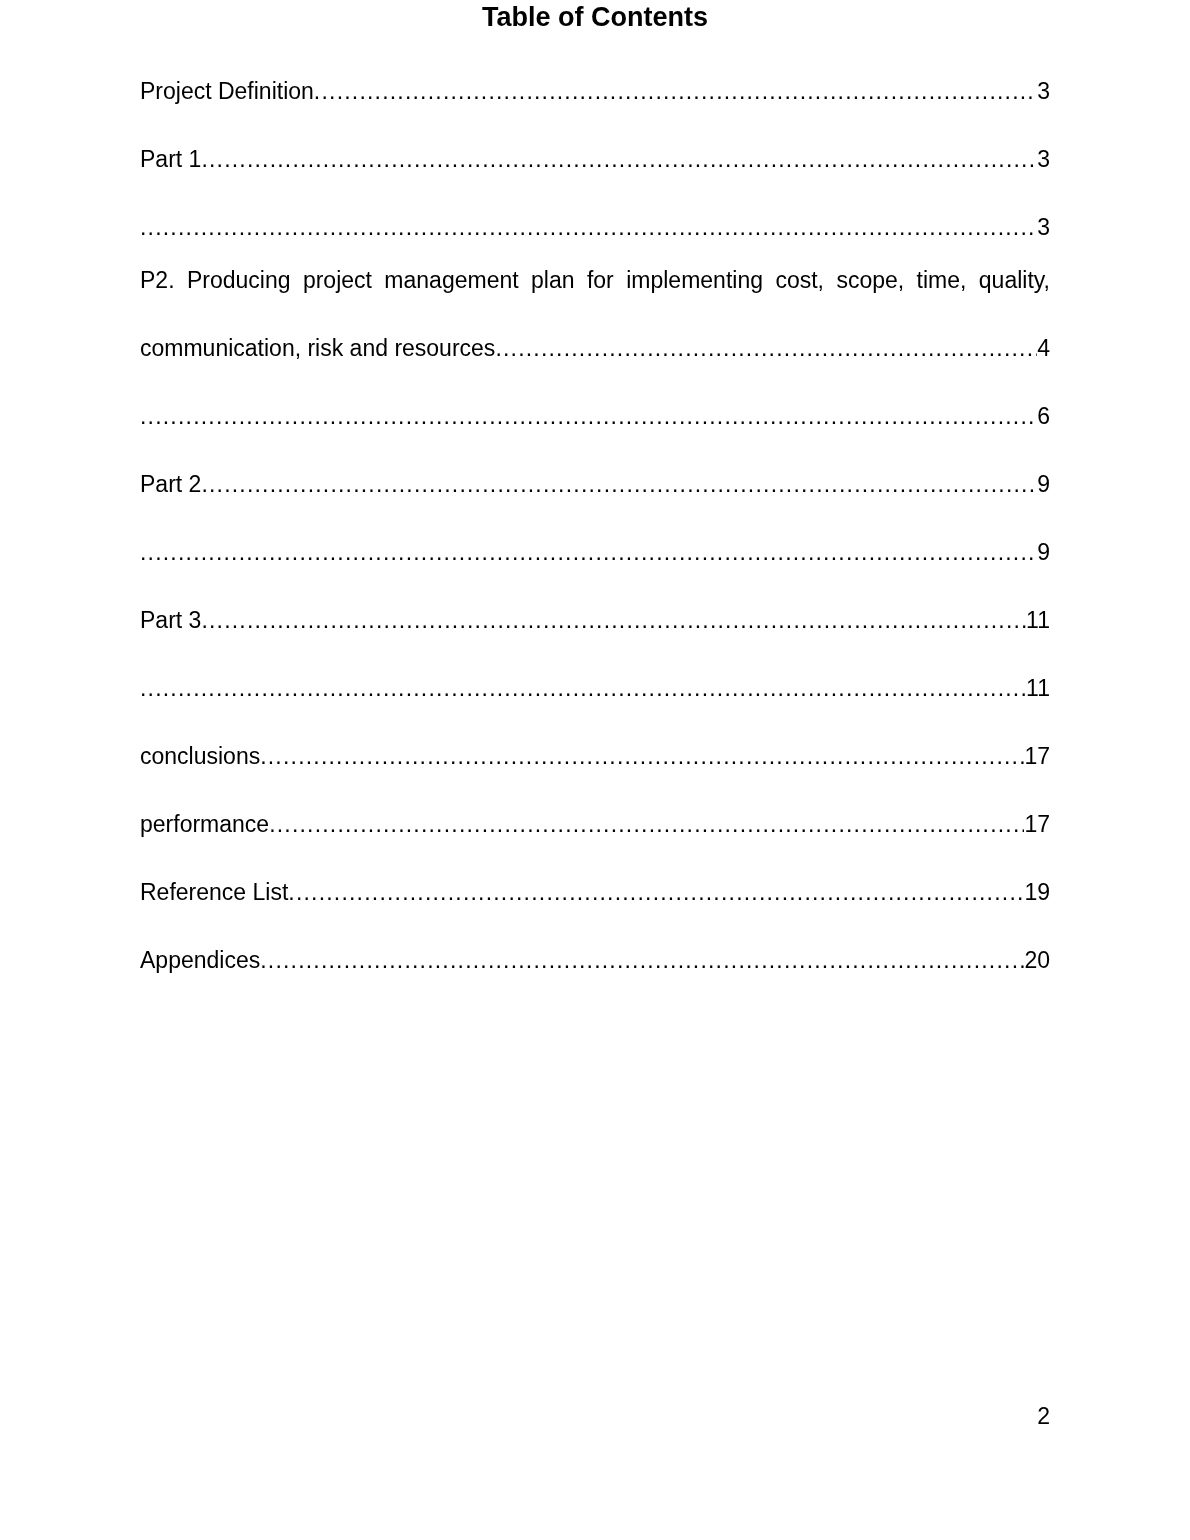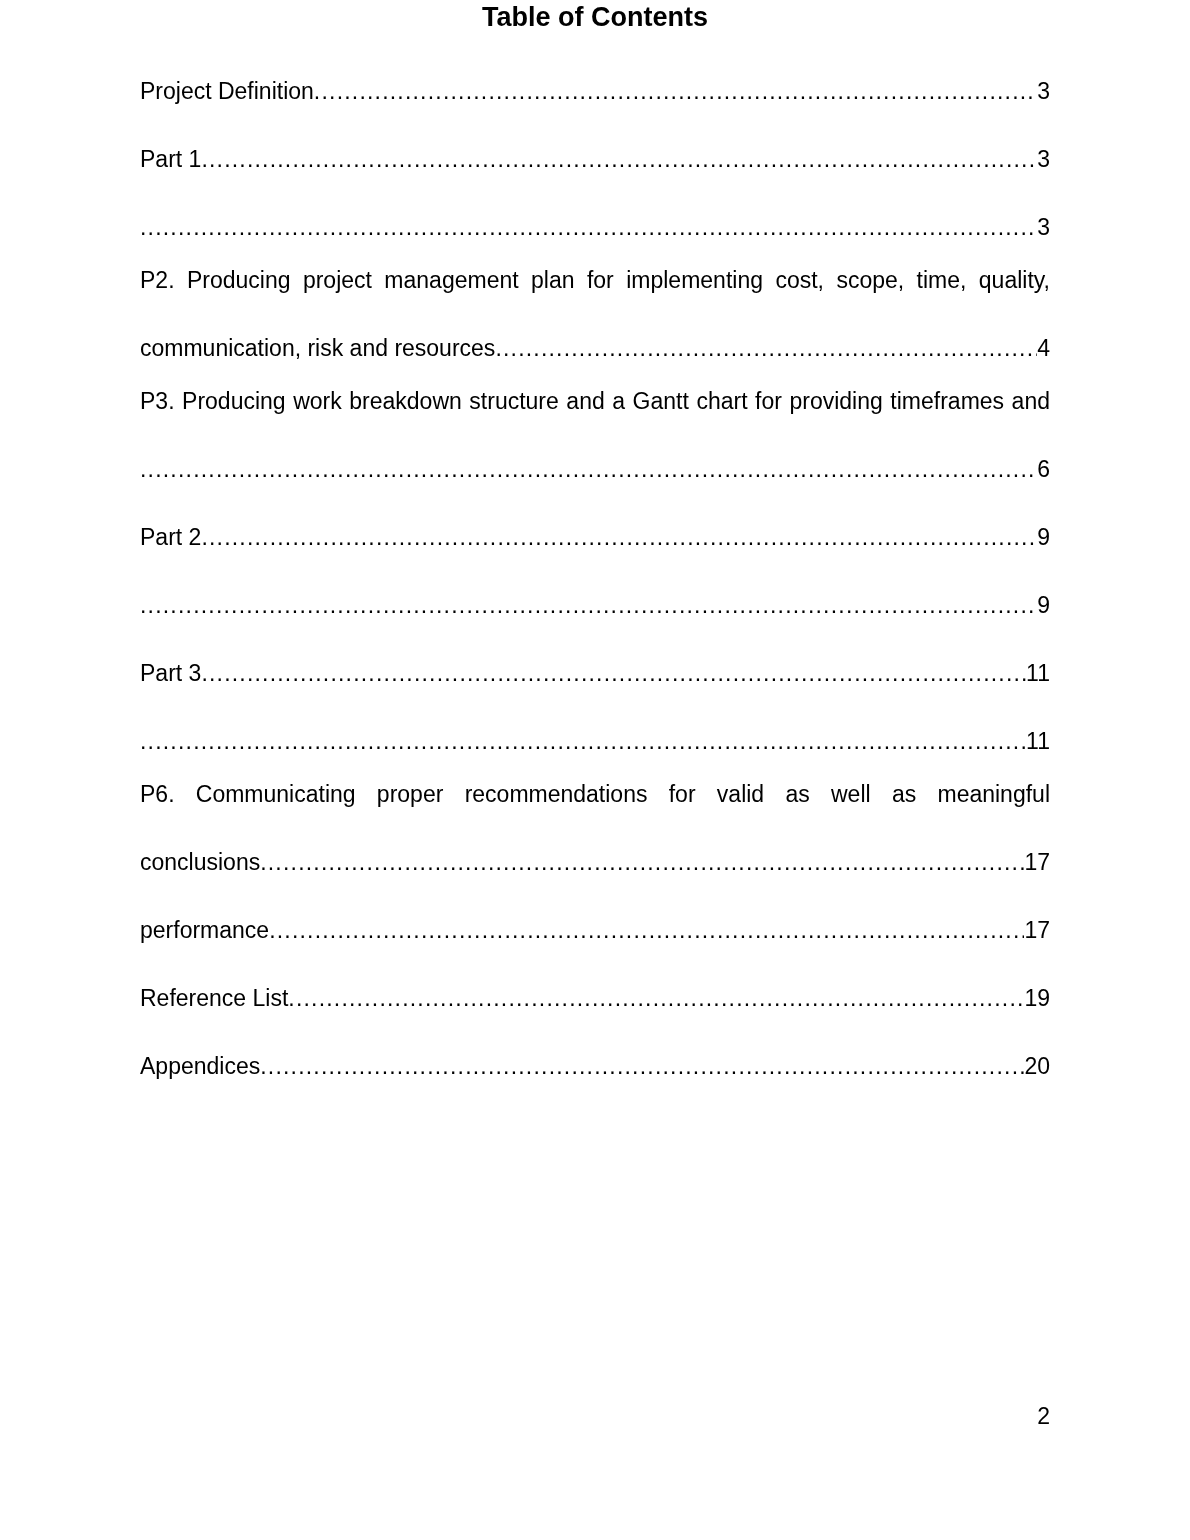--- a/index.html
+++ b/index.html
@@ -97,21 +97,20 @@
         </div>
         <div class="toc-entry">
           <div class="toc-line toc-line-justify">P2. Producing project management plan for implementing cost, scope, time, quality,</div>
           <div class="toc-line toc-line-last">
             <span class="toc-text">communication, risk and resources</span>
             <span class="toc-dots">................................................................................................................................................................................................................................................................................................................................................................................................................</span>
             <span class="toc-page">4</span>
           </div>
         </div>
         <div class="toc-entry">
-          <div class="toc-line toc-line-justify">P3. Producing work breakdown structure and a Gantt chart for providing timeframes and</div>
           <div class="toc-line toc-line-last">
             <span class="toc-dots">................................................................................................................................................................................................................................................................................................................................................................................................................</span>
             <span class="toc-page">6</span>
           </div>
         </div>
         <div class="toc-entry">
           <div class="toc-line toc-line-last">
             <span class="toc-text">Part 2</span>
             <span class="toc-dots">................................................................................................................................................................................................................................................................................................................................................................................................................</span>
             <span class="toc-page">9</span>
@@ -130,21 +129,20 @@
             <span class="toc-page">11</span>
           </div>
         </div>
         <div class="toc-entry">
           <div class="toc-line toc-line-last">
             <span class="toc-dots">................................................................................................................................................................................................................................................................................................................................................................................................................</span>
             <span class="toc-page">11</span>
           </div>
         </div>
         <div class="toc-entry">
-          <div class="toc-line toc-line-justify">P6. Communicating proper recommendations for valid as well as meaningful</div>
           <div class="toc-line toc-line-last">
             <span class="toc-text">conclusions</span>
             <span class="toc-dots">................................................................................................................................................................................................................................................................................................................................................................................................................</span>
             <span class="toc-page">17</span>
           </div>
         </div>
         <div class="toc-entry">
           <div class="toc-line toc-line-last">
             <span class="toc-text">performance</span>
             <span class="toc-dots">................................................................................................................................................................................................................................................................................................................................................................................................................</span>

